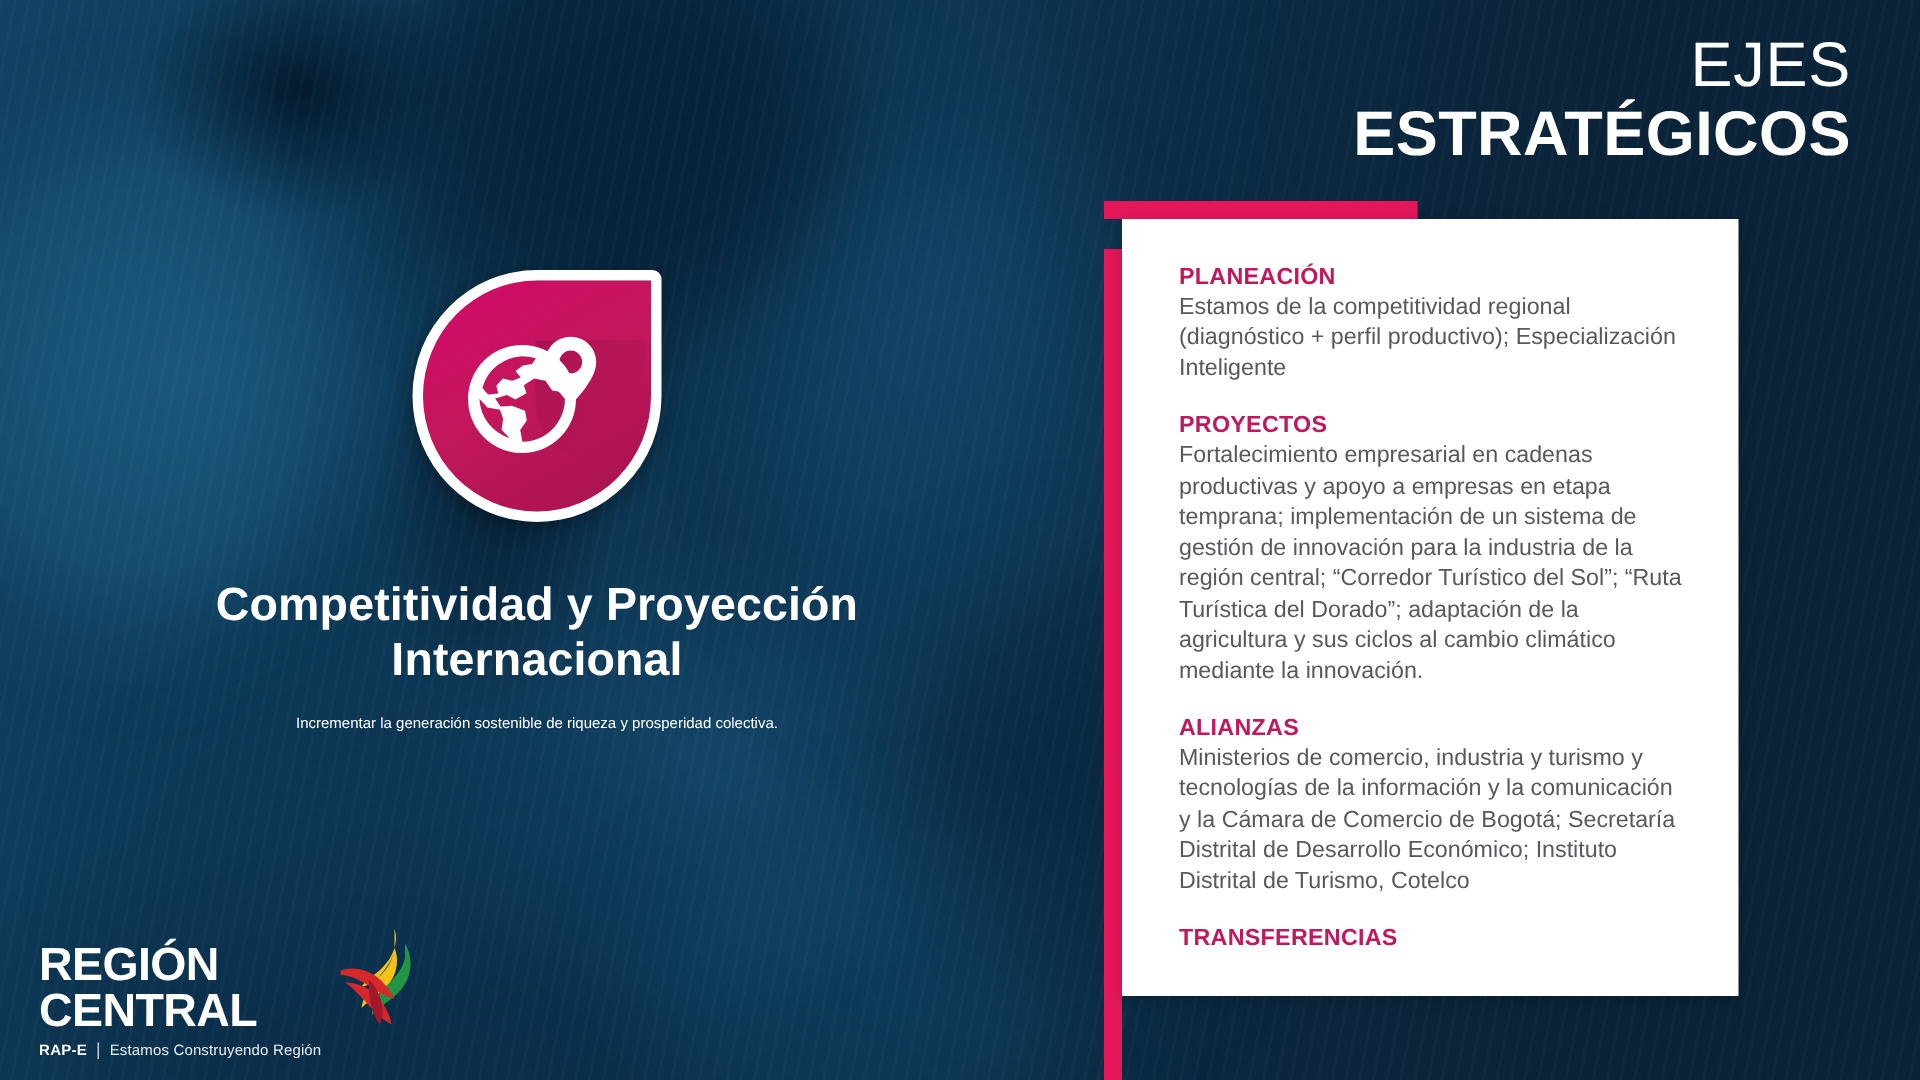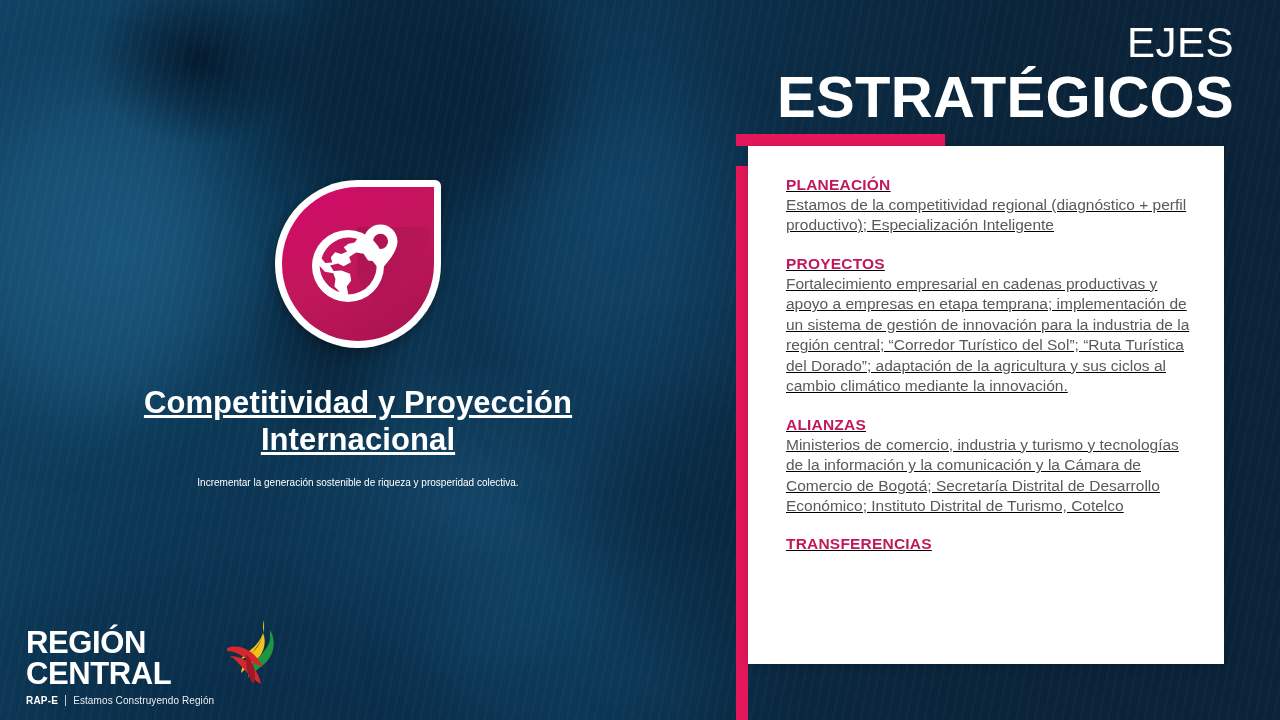--- a/index.html
+++ b/index.html
@@ -63,21 +63,21 @@
     z-index:5;
   }
   .heading .line1 {
     display:block;
     font-size:42px;
     font-weight:300;
     letter-spacing:.5px;
   }
   .heading .line2 {
     display:block;
-    font-size:58px;
+    font-size:42px;
     font-weight:700;
     letter-spacing:.3px;
     margin-top:4px;
   }
 
   
   .left-col {
     position:absolute;
     left:0; top:180px;
     width:716px;
@@ -106,21 +106,20 @@
   }
   .axis-icon svg { position:absolute; left:27px; top:28px; }
 
   .axis-title {
     color:#ffffff;
     font-size:31px;
     font-weight:700;
     line-height:1.2;
     padding:0 110px;
     letter-spacing:.1px;
-    text-decoration:underline;
   }
   .axis-subtitle {
     margin-top:18px;
     color:#ffffff;
     font-size:10px;
     font-weight:400;
     line-height:1.38;
     padding:0 128px;
   }
 
@@ -162,25 +161,24 @@
     width:12px; height:634px;
     background:#e5175b;
   }
   .card-accent-bottom {
     position:absolute; left:0; bottom:0;
     width:209px; height:12px;
     background:#e5175b;
   }
   .card {
     position:absolute; left:12px; top:0;
-    width:476px; height:518px;
+    width:411px; height:518px;
     background:#ffffff;
     padding:30px 34px 24px 38px;
     box-shadow:0 2px 10px rgba(0,0,0,.18);
-    text-decoration:underline;
   }
 
   .section { margin-bottom:19px; }
   .section:last-child { margin-bottom:15px; }
   .section-title {
     color:#c2185b;
     font-size:15.5px;
     font-weight:700;
     letter-spacing:.2px;
     margin-bottom:1px;

